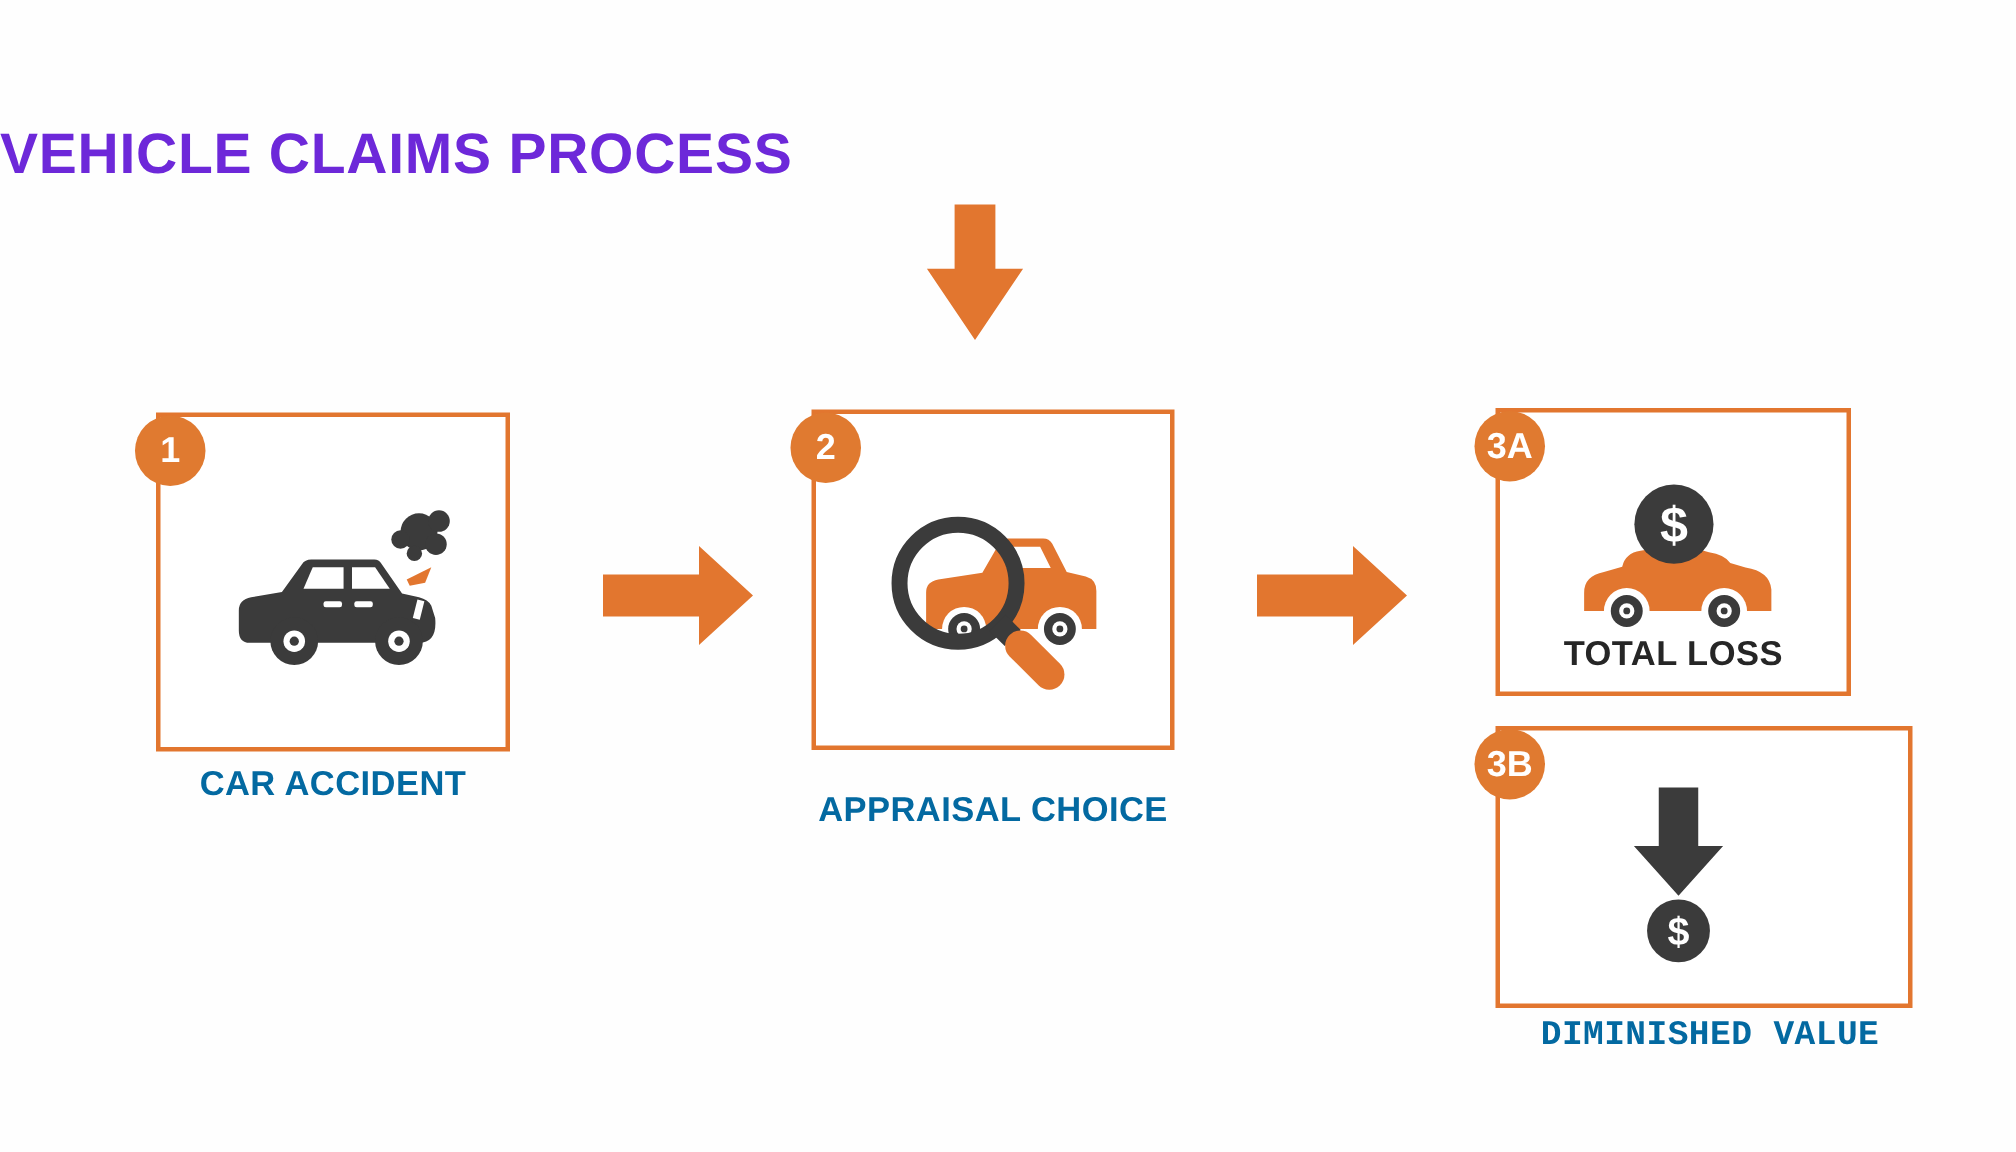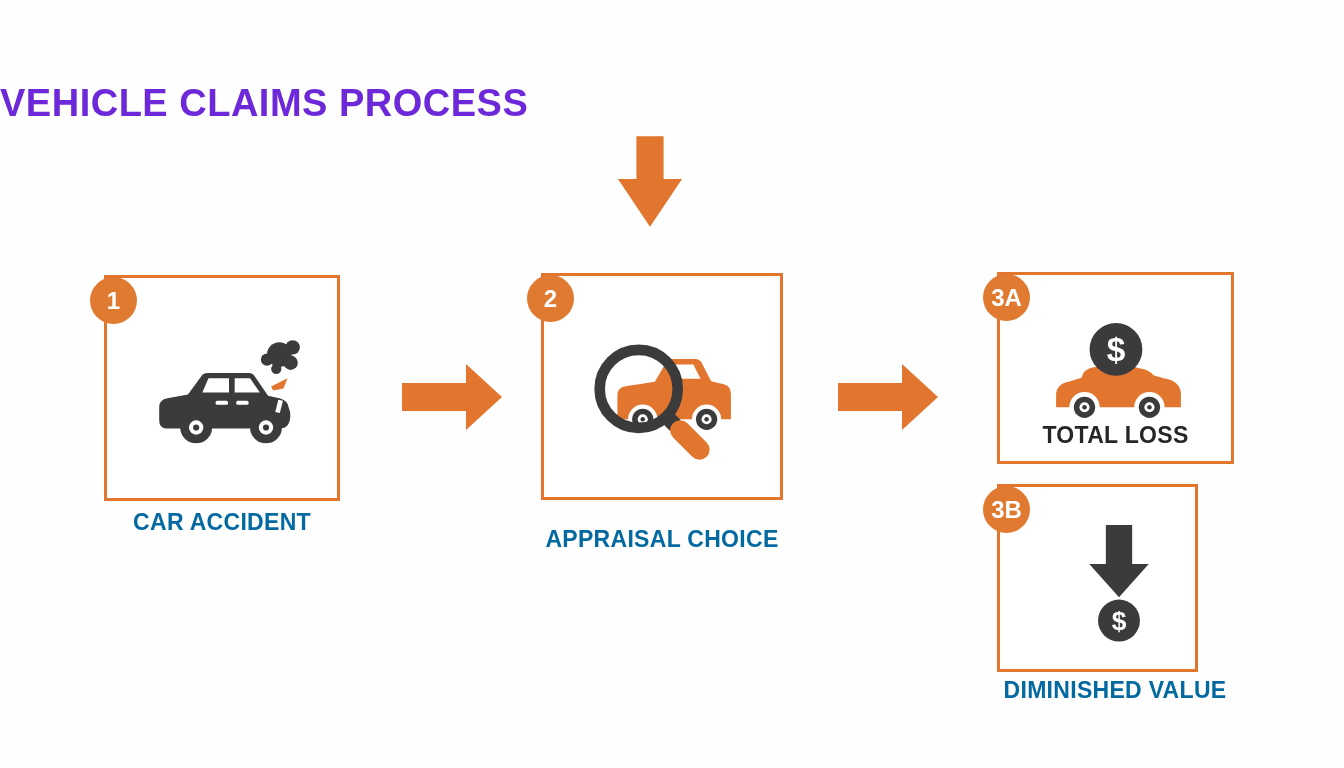--- a/index.html
+++ b/index.html
@@ -31,21 +31,21 @@
 
   .node-box {
     position: absolute;
     border: 3px solid #E2762F;
     background: #ffffff;
     box-sizing: border-box;
   }
   .box1 { left: 104px; top: 275px; width: 236px; height: 226px; }
   .box2 { left: 541px; top: 273px; width: 242px; height: 227px; }
   .box3a { left: 997px; top: 272px; width: 237px; height: 192px; padding-left: 15px; }
-  .box3b { left: 997px; top: 484px; width: 201px; height: 188px; }
+  .box3b { left: 997px; top: 484px; width: 278px; height: 188px; }
 
   .badge {
     position: absolute;
     left: -17px; top: -1px;
     width: 47px; height: 47px;
     border-radius: 50%;
     background: #E07A30;
     color: #ffffff;
     font-weight: bold;
     font-size: 24px;
@@ -58,21 +58,21 @@
   .step-label {
     position: absolute;
     text-align: center;
     font-weight: bold;
     font-size: 23px;
     letter-spacing: 0.3px;
     color: #0369a1;
   }
   .label1 { left: 64px;  top: 509px; width: 316px; }
   .label2 { left: 502px; top: 526px; width: 320px; }
-  .label3b { left: 955px; top: 677px; width: 320px; }
+  .label3b { left: 980px; top: 677px; width: 320px; font-family: Liberation Mono, monospace; }
   .label-inside {
     position: absolute;
     left: 0; right: 0; bottom: 12px;
     text-align: center;
     font-weight: bold;
     font-size: 23px;
     letter-spacing: 0.3px;
     color: #262626;
   }
 

